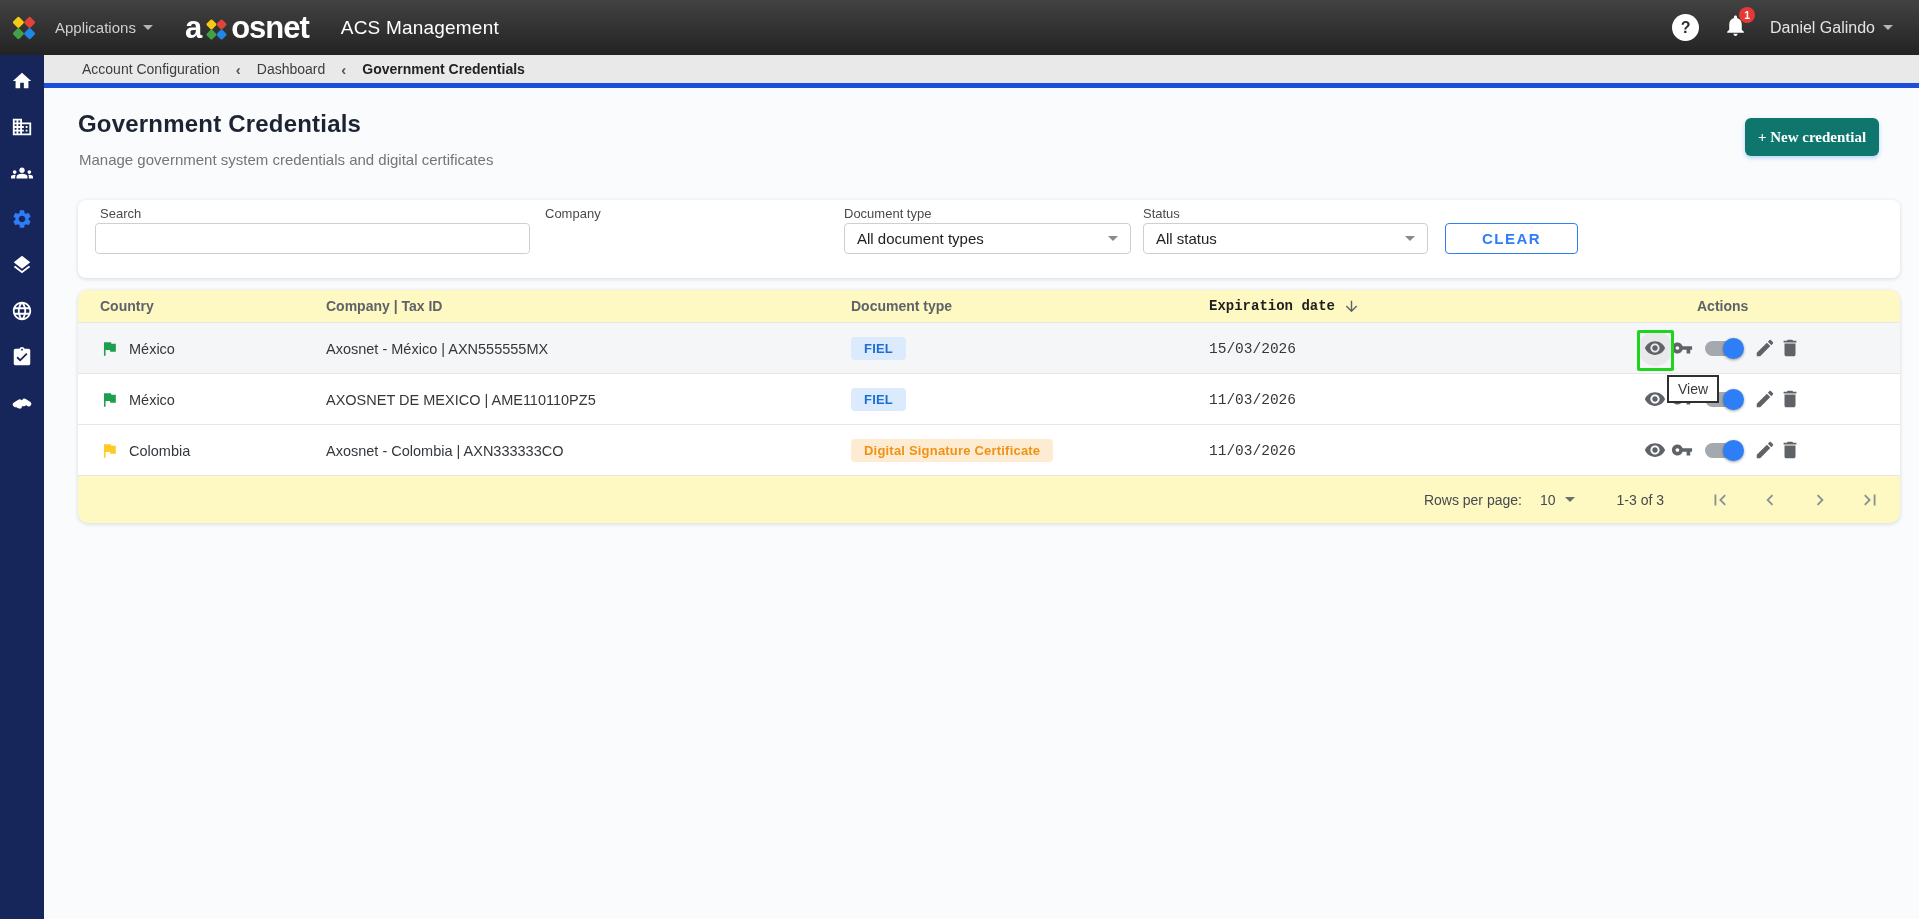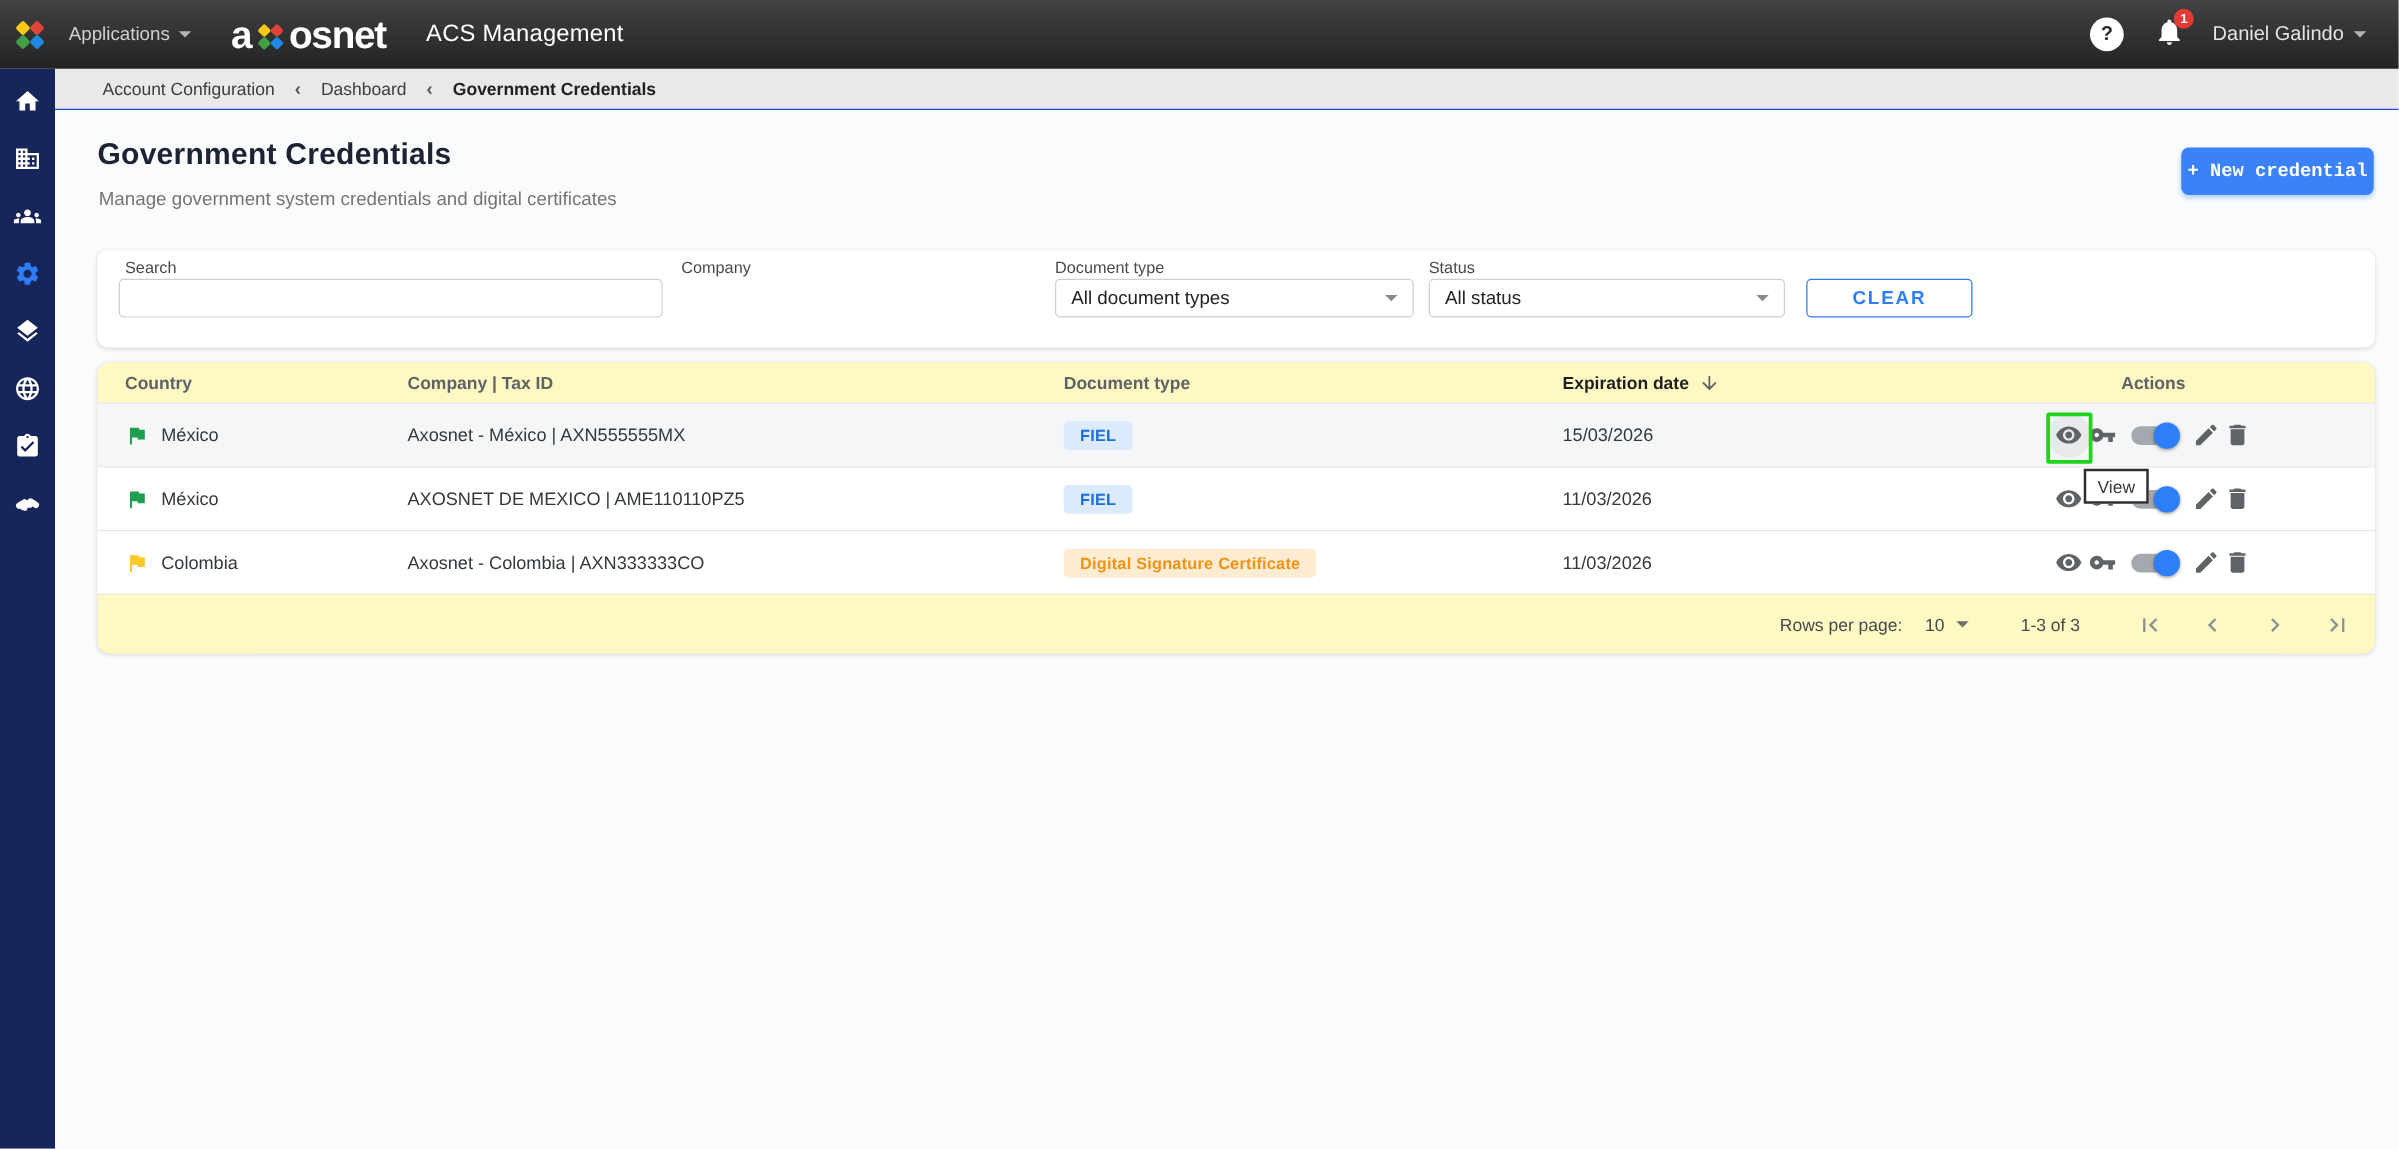--- a/index.html
+++ b/index.html
@@ -20,39 +20,39 @@
   .help-circle { width:27px; height:27px; border-radius:50%; background:#ffffff; color:#2e2e2e;
     display:flex; align-items:center; justify-content:center; font-size:16px; font-weight:700; cursor:pointer; }
   .bell-wrap { position:relative; margin-left:24px; cursor:pointer; }
   .bell-wrap svg { width:25px; height:25px; fill:#ffffff; }
   .bell-badge { position:absolute; top:-6px; right:-7px; min-width:16px; height:16px; border-radius:8px;
     background:#e53935; color:#fff; font-size:10.5px; font-weight:700; display:flex; align-items:center; justify-content:center; padding:0 3px; }
   .user-menu { display:flex; align-items:center; gap:8px; margin-left:22px; color:#e3e3e3; font-size:16px; cursor:pointer; }
 
   
   .breadcrumb { position:absolute; top:55px; left:44px; width:1875px; height:33px; background:#e9e9e9;
-    border-bottom:1px solid #1d4ed8; display:flex; align-items:center; padding-left:38px; gap:16px;
+    border-bottom:5px solid #1d4ed8; display:flex; align-items:center; padding-left:38px; gap:16px;
     font-size:14px; color:#3d3d3d; z-index:20; }
   .crumb { cursor:pointer; }
   .crumb-sep { color:#555; font-size:15px; font-weight:700; }
   .crumb-current { font-weight:700; color:#222; }
 
   
   .sidebar { position:absolute; top:55px; left:0; width:44px; height:864px; background:#16265a;
     display:flex; flex-direction:column; align-items:center; padding-top:4px; z-index:25; }
   .side-item { width:44px; height:44px; margin-bottom:2px; display:flex; align-items:center; justify-content:center; cursor:pointer; }
   .side-item svg { width:22px; height:22px; fill:#ffffff; }
   .side-item.active svg { fill:#2e7df6; }
 
   
   .page-title { position:absolute; left:78px; top:110px; font-size:24px; font-weight:700; color:#1c2333; letter-spacing:0.2px; }
   .page-subtitle { position:absolute; left:79px; top:151px; font-size:15px; color:#757575; }
-  .new-btn { position:absolute; left:1745px; top:118px; width:154px; height:38px; background:#3b82f6; color:#fff;
+  .new-btn { position:absolute; left:1745px; top:118px; width:134px; height:38px; background:#0f766e; color:#fff;
     border:none; border-radius:6px; font-size:15px; font-weight:700; cursor:pointer;
-    box-shadow:0 2px 4px rgba(45,126,247,.35); font-family:Liberation Mono, monospace; }
+    box-shadow:0 2px 4px rgba(45,126,247,.35); font-family:Liberation Serif, serif; }
 
   
   .filter-card { position:absolute; left:78px; top:200px; width:1822px; height:78px; background:#fff;
     border-radius:8px; box-shadow:0 1px 4px rgba(0,0,0,.14); }
   .f-label { position:absolute; top:6px; font-size:13px; color:#4a4a4a; }
   .f-box { position:absolute; top:23px; height:31px; background:#fff; border:1px solid #cfcfcf; border-radius:4px; }
   .f-input { width:100%; height:100%; border:none; outline:none; border-radius:4px; padding:0 10px; font-size:15px; font-family:inherit; }
   .f-select { display:flex; align-items:center; justify-content:space-between; padding:0 12px; font-size:15px; color:#222; cursor:pointer; }
   .f-select .caret-down { border-top-color:#8a8a8a; }
   .clear-btn { position:absolute; left:1367px; top:23px; width:133px; height:31px; background:#fff; color:#2d7ef7;
@@ -65,21 +65,21 @@
   .t-header .cell { position:absolute; top:0; height:32px; display:flex; align-items:center;
     font-size:14px; font-weight:700; color:#5f6368; }
   .t-header .cell.sorted { color:#1f1f1f; }
   .sort-arrow { width:17px; height:17px; fill:#5f6368; margin-left:8px; }
   .t-row { position:absolute; left:0; width:100%; height:51px; border-top:1px solid #e7e7e7; background:#fff; }
   .t-row.hovered { background:#f5f6f7; }
   .t-row .cell { position:absolute; top:0; height:51px; display:flex; align-items:center; font-size:14.5px; color:#33383d; }
   .col-country { left:22px; }
   .col-company { left:248px; }
   .col-doctype { left:773px; }
-  .col-date { left:1172px; }
+  .col-date { left:1131px;font-family:Liberation Mono, monospace; }
   .col-actions-h { left:1619px; }
   .flag-icon { width:19px; height:19px; margin-right:10px; }
   .badge { height:23px; display:flex; align-items:center; padding:0 13px; border-radius:4px; font-size:13px; font-weight:700; letter-spacing:0.2px; }
   .badge-blue { background:#dbeafc; color:#1d6fd3; }
   .badge-orange { background:#fdecd2; color:#ef9216; }
   .date-text { color:#3c4043; font-size:14px; }
 
   .act-icon { position:absolute; width:24px; height:24px; top:13.5px; cursor:pointer; }
   .act-icon svg { width:22px; height:22px; fill:#5f6368; }
   .eye-pos { left:1566px; }

